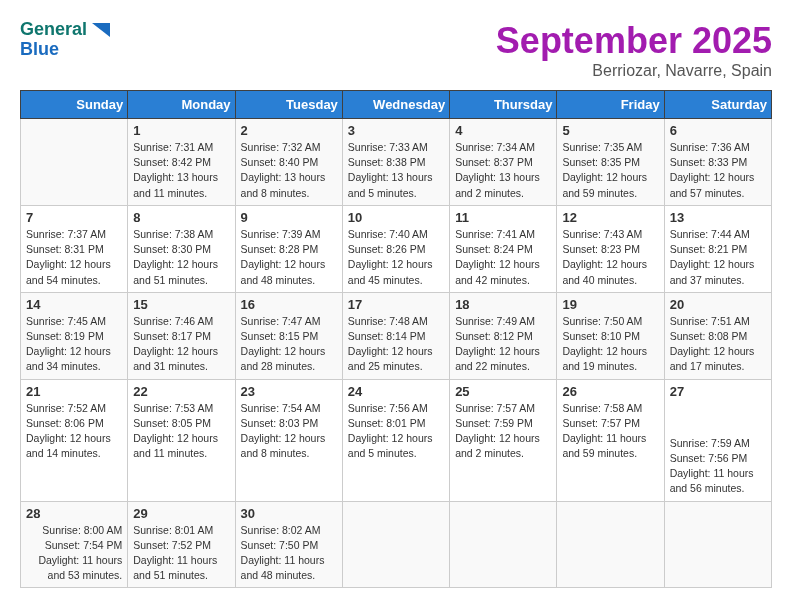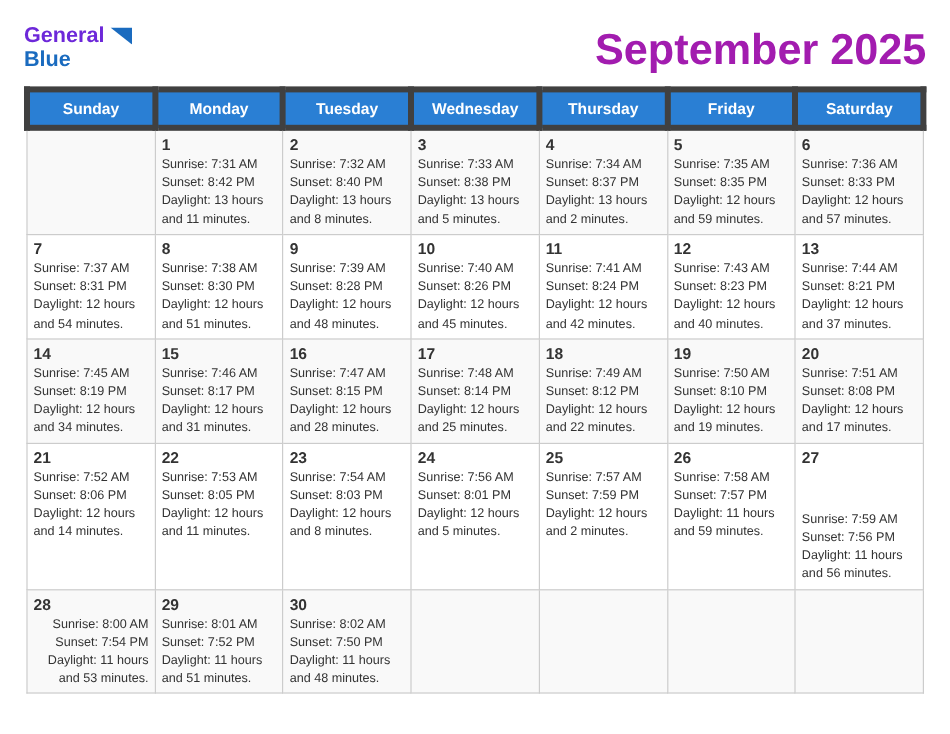--- a/index.html
+++ b/index.html
@@ -35,24 +35,24 @@
     }
     table {
       width: 100%;
       border-collapse: collapse;
       font-size: 11px;
     }
     thead tr th {
       background-color: #2a7fd4;
       color: #fff;
       padding: 6px 4px;
-      text-align: center;
+      text-align: right;
       font-size: 13px;
       font-weight: bold;
-      border: 5px solid #404040;
+      border: 1px solid #404040;
     }
     tbody tr td {
       border: 1px solid #ccc;
       padding: 4px 5px;
       vertical-align: top;
       width: calc(100% / 7);
       min-height: 80px;
       height: 80px;
     }
     tbody tr:nth-child(odd) td {
@@ -76,30 +76,31 @@
     .empty-cell {
       background: #f9f9f9;
     }
   </style>
 </head>
 <body>
 
 <div class="header-area">
   <div class="logo">
   <div style="display:flex;flex-direction:column;line-height:1.1;">
-    <span style="font-size:18px;font-weight:bold;color:#6d28d9;">General
+    <span style="font-size:18px;font-weight:bold;color:#0f766e;">General
       <svg viewBox="0 0 18 14" width="18" height="14" style="display:inline-block;vertical-align:middle;">
         <polygon points="0,0 18,0 18,14" fill="#1a6bbf"></polygon>
       </svg>
     </span>
     <span style="font-size:18px;font-weight:bold;color:#1a6bbf;">Blue</span>
   </div>
 </div>
   <div class="title-area">
     <div class="month-title">September 2025</div>
+    <div class="location">Berriozar, Navarre, Spain</div>
   </div>
 </div>
 
 <table>
   <thead>
     <tr>
     <th>Sunday</th>
         <th>Monday</th>
         <th>Tuesday</th>
         <th>Wednesday</th>

